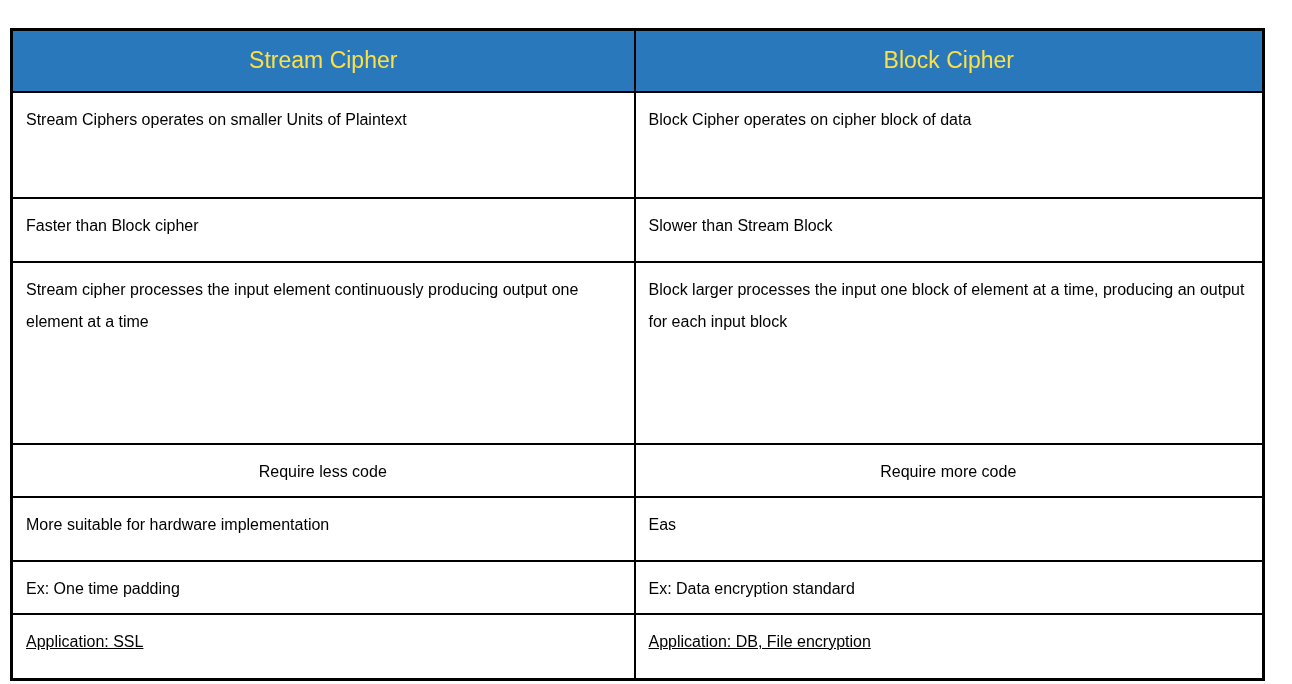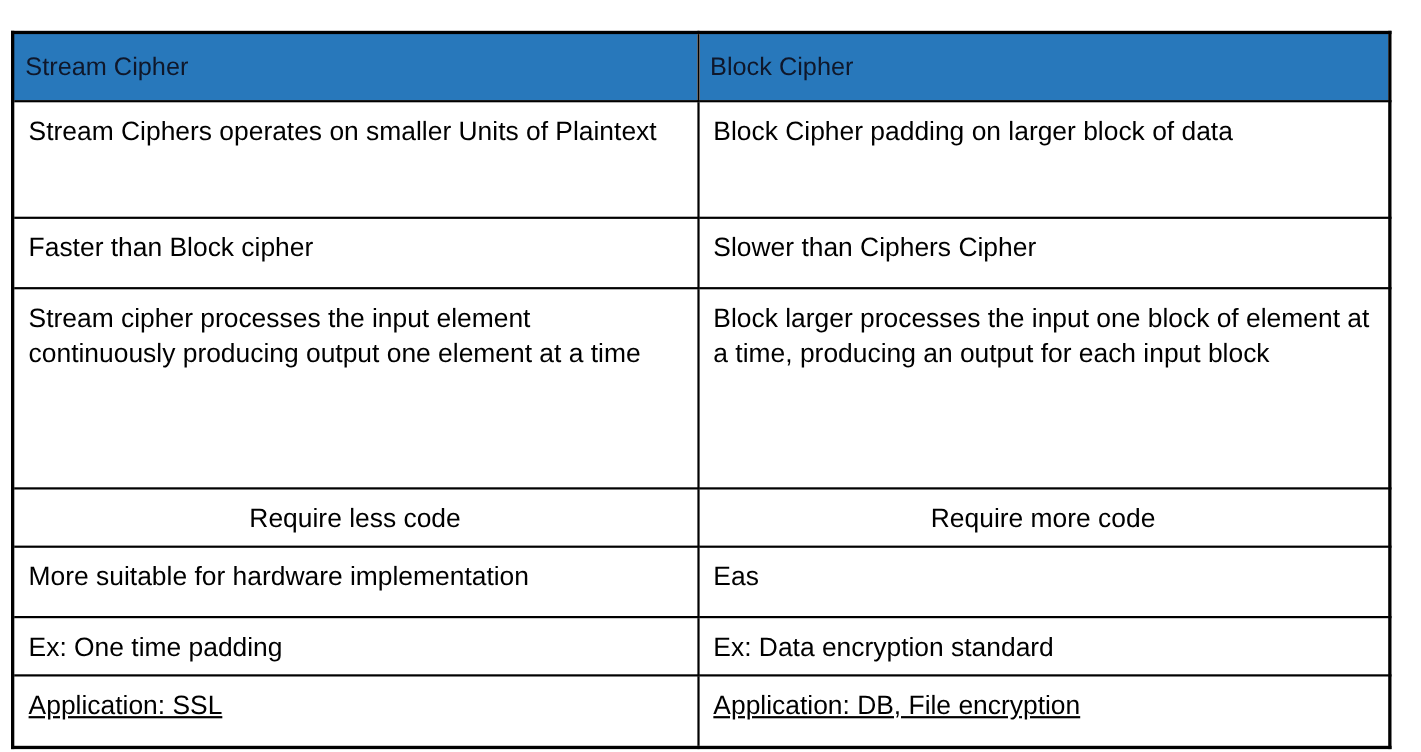--- a/index.html
+++ b/index.html
@@ -26,31 +26,31 @@
   table.cipher-table col.col-stream { width: 623px; }
   table.cipher-table col.col-block  { width: 629px; }
   table.cipher-table th,
   table.cipher-table td {
     border: 2px solid #000000;
     box-sizing: border-box;
     overflow: hidden;
   }
   table.cipher-table th {
     background: #2878BB;
-    color: #0f172a;
+    color: #fde047;
     font-size: 23px;
     font-weight: normal;
-    text-align: left;
+    text-align: center;
     vertical-align: middle;
     height: 62px;
     padding: 0 10px;
   }
   table.cipher-table td {
     color: #000000;
-    font-size: 24px;
+    font-size: 16px;
     line-height: 32px;
     text-align: left;
     vertical-align: top;
     padding: 11px 14px 8px 13px;
     background: #ffffff;
   }
   tr.r1 td { height: 106px; }
   tr.r2 td { height: 64px; }
   tr.r3 td { height: 182px; }
   tr.r4 td { height: 48px; text-align: center; }
@@ -68,25 +68,25 @@
   </colgroup>
   <thead>
     <tr>
       <th>Stream Cipher</th>
       <th>Block Cipher</th>
     </tr>
   </thead>
   <tbody>
     <tr class="r1">
       <td>Stream Ciphers operates on smaller Units of Plaintext</td>
-      <td>Block Cipher padding on larger block of data</td>
+      <td>Block Cipher operates on cipher block of data</td>
     </tr>
     <tr class="r2">
       <td>Faster than Block cipher</td>
-      <td>Slower than Ciphers Cipher</td>
+      <td>Slower than Stream Block</td>
     </tr>
     <tr class="r3">
       <td>Stream cipher processes the input element continuously producing output one element at a time</td>
       <td>Block larger processes the input one block of element at a time, producing an output for each input block</td>
     </tr>
     <tr class="r4">
       <td>Require less code</td>
       <td>Require more code</td>
     </tr>
     <tr class="r5">

